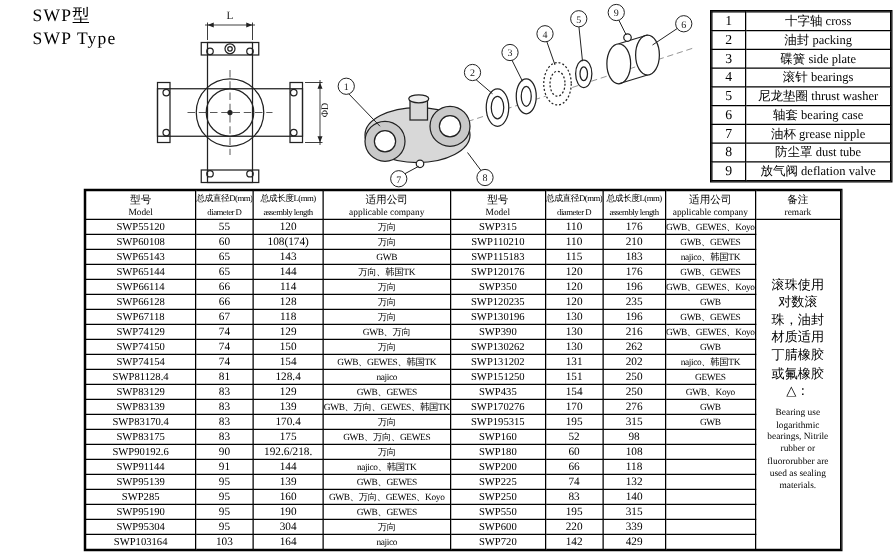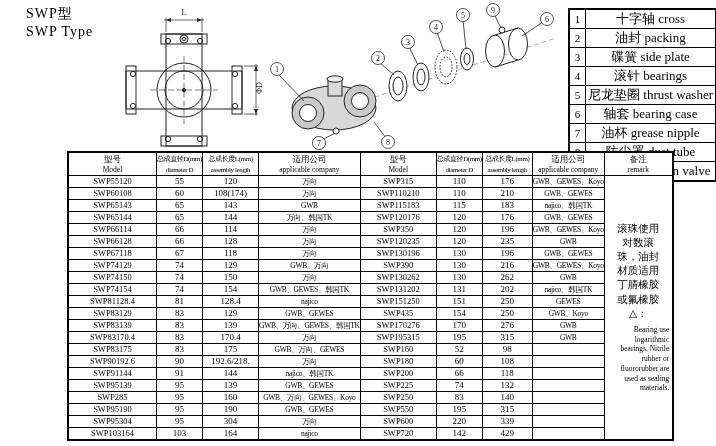--- a/index.html
+++ b/index.html
@@ -7,34 +7,34 @@
   body{font-family:"Liberation Serif","DejaVu Serif",serif;color:#000;position:relative}
   .title{position:absolute;left:26px;top:5px;font-size:14px;line-height:1.25;letter-spacing:1px}
   svg{position:absolute}
   #frontView{left:106px;top:4px}
   #explodedView{left:258px;top:2px}
   
   table{border-collapse:collapse;background:#fff}
   .parts{position:absolute;left:569px;top:9px;box-shadow:0 0 0 1px #000}
   .parts td{border:1px solid #000;text-align:center;height:13.6px;padding:0 2px;white-space:nowrap}
   .parts .pno{width:27px;font-size:11px}
-  .parts .pname{width:116px;font-size:13px}
+  .parts .pname{width:116px;font-size:10px}
   
   .spec{position:absolute;left:68px;top:152px;table-layout:fixed;box-shadow:0 0 0 1px #000}
   .spec th,.spec td{border:1px solid #000;text-align:center;padding:0;overflow:hidden;white-space:nowrap;height:12px;line-height:11px;font-size:9px;font-weight:normal}
   .spec th{height:16px;line-height:12px;vertical-align:middle}
   .spec th .en{font-size:7.5px;line-height:10px}
   .spec th div{font-size:8.5px}
   .spec th.sm div{font-size:7px;letter-spacing:-0.4px}
   .spec th.sm .en{font-size:7px}
   .spec td.c-mode{font-size:8.5px}
   .spec td.c-comp{font-size:7.5px;letter-spacing:-0.3px}
   .spec td.remark-cell{white-space:normal;vertical-align:middle;padding:2px 1px;height:auto}
   .remark-cn{width:46px;margin:0 auto 4px;font-size:10.5px;line-height:1.35;text-align:center}
-  .remark-en{width:62px;margin:0 auto;font-size:7.5px;line-height:1.3;text-align:right;font-family:"Liberation Serif","DejaVu Serif",serif}
+  .remark-en{width:62px;margin:0 auto;font-size:7.5px;line-height:1.3;text-align:center;font-family:"Liberation Serif","DejaVu Serif",serif}
 </style>
 </head>
 <body>
 
 <div class="title">
   <div>SWP型</div>
   <div>SWP Type</div>
 </div>
 
 <svg id="frontView" width="160" height="152" viewBox="0 0 160 152">

